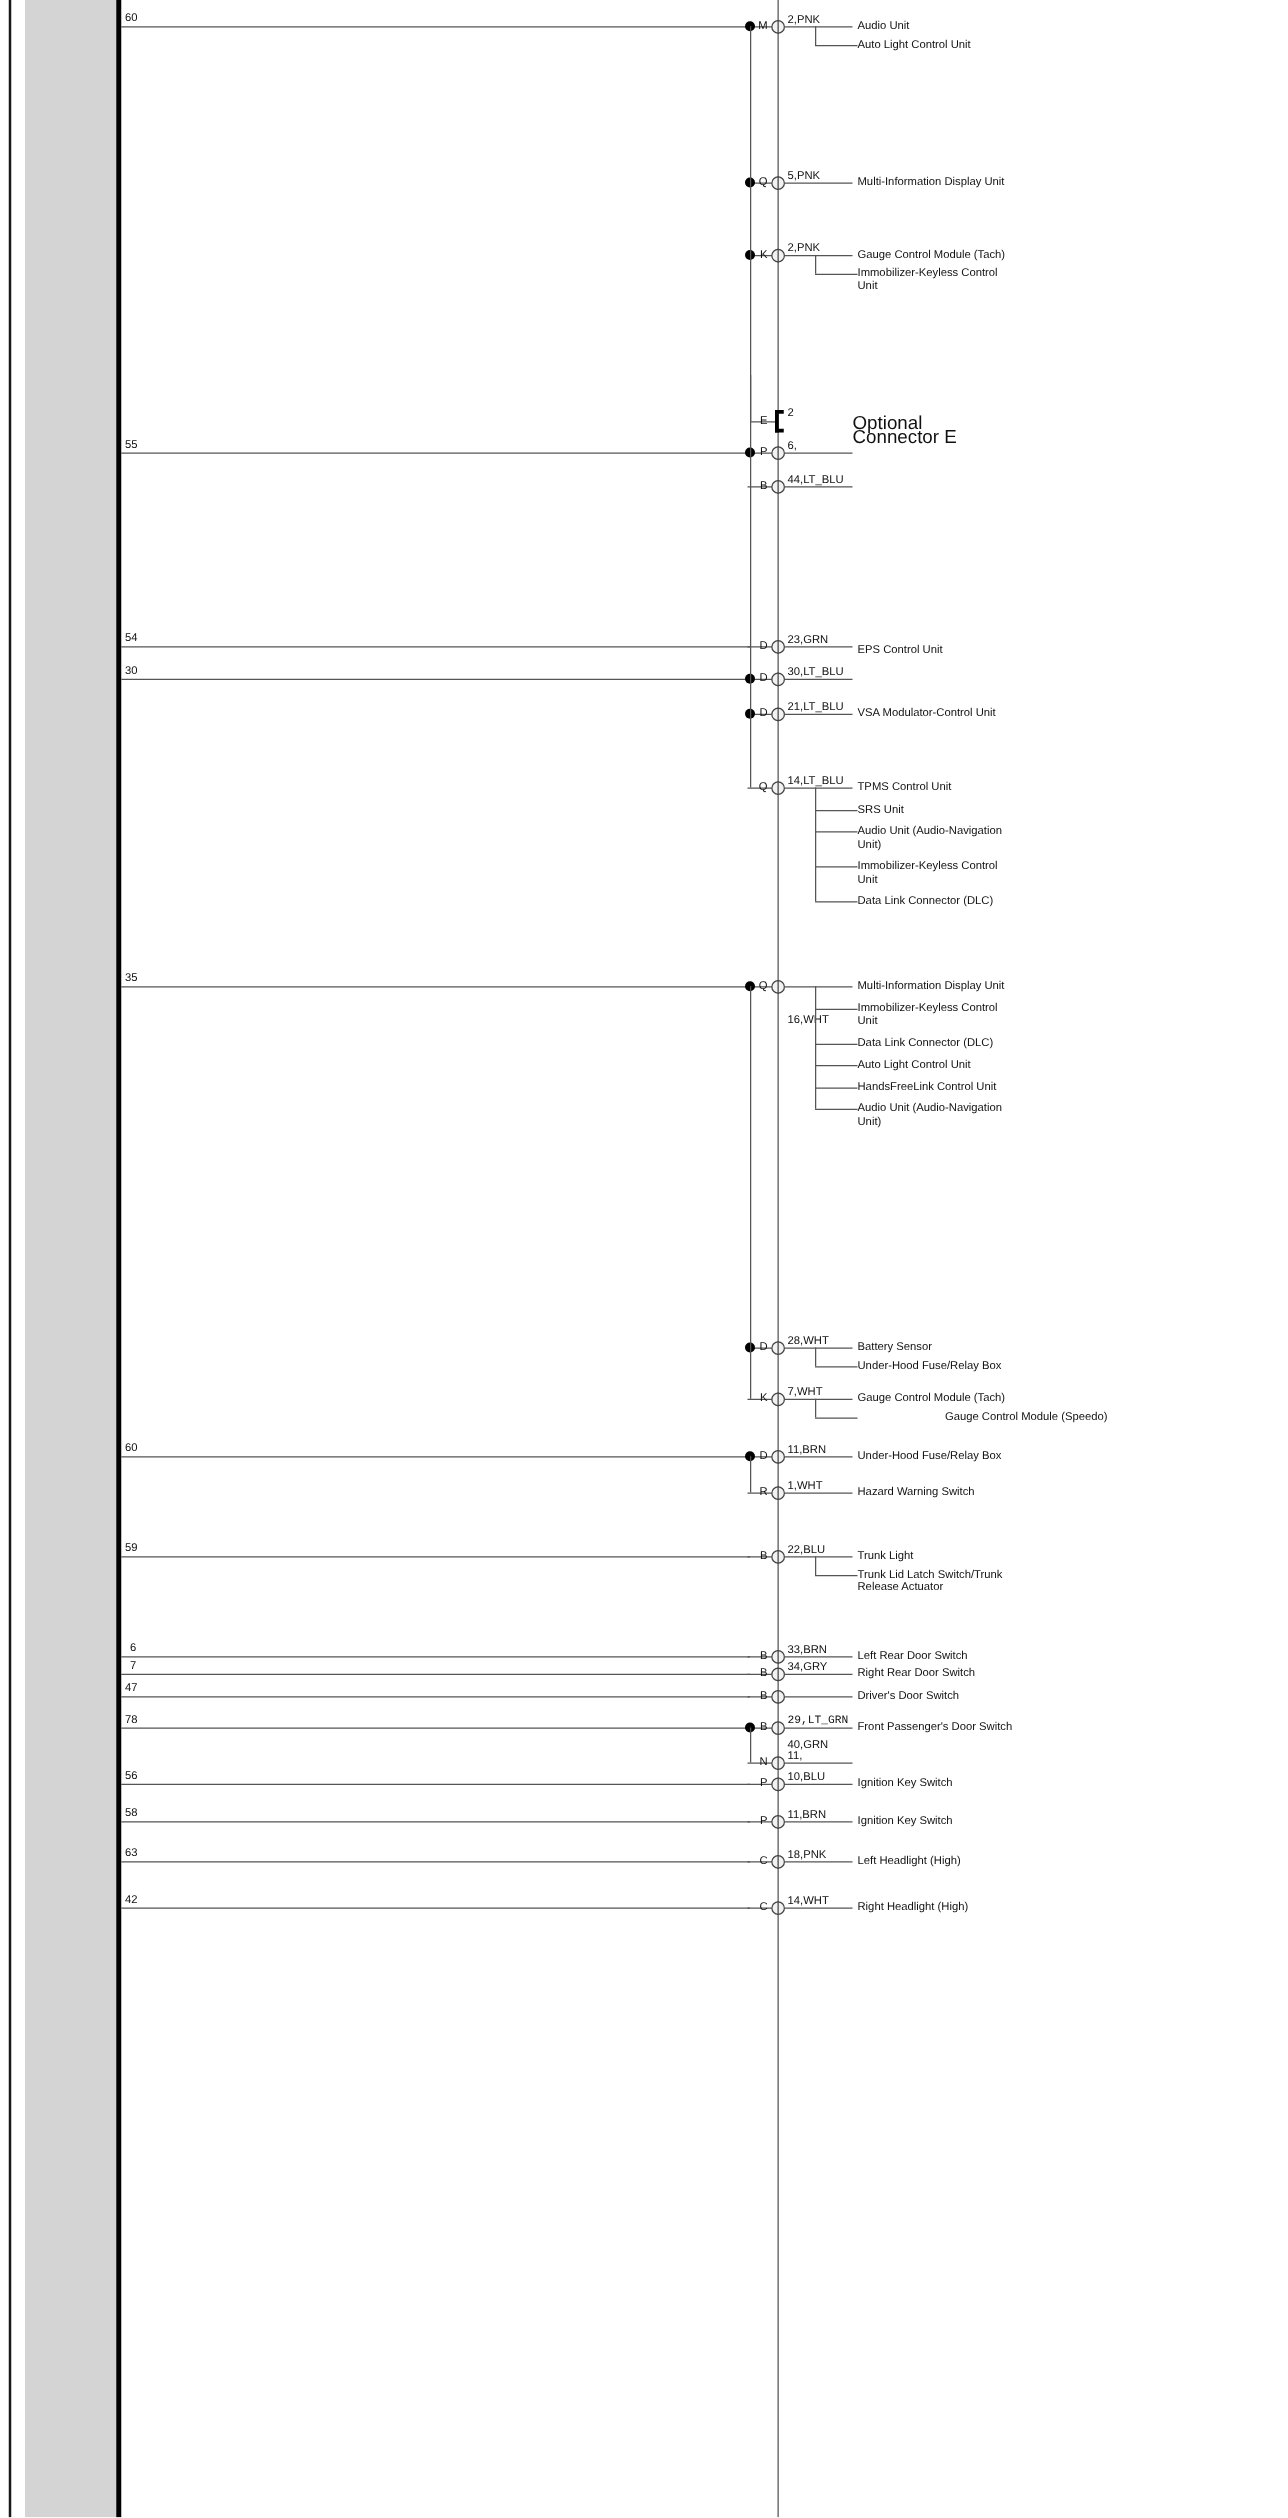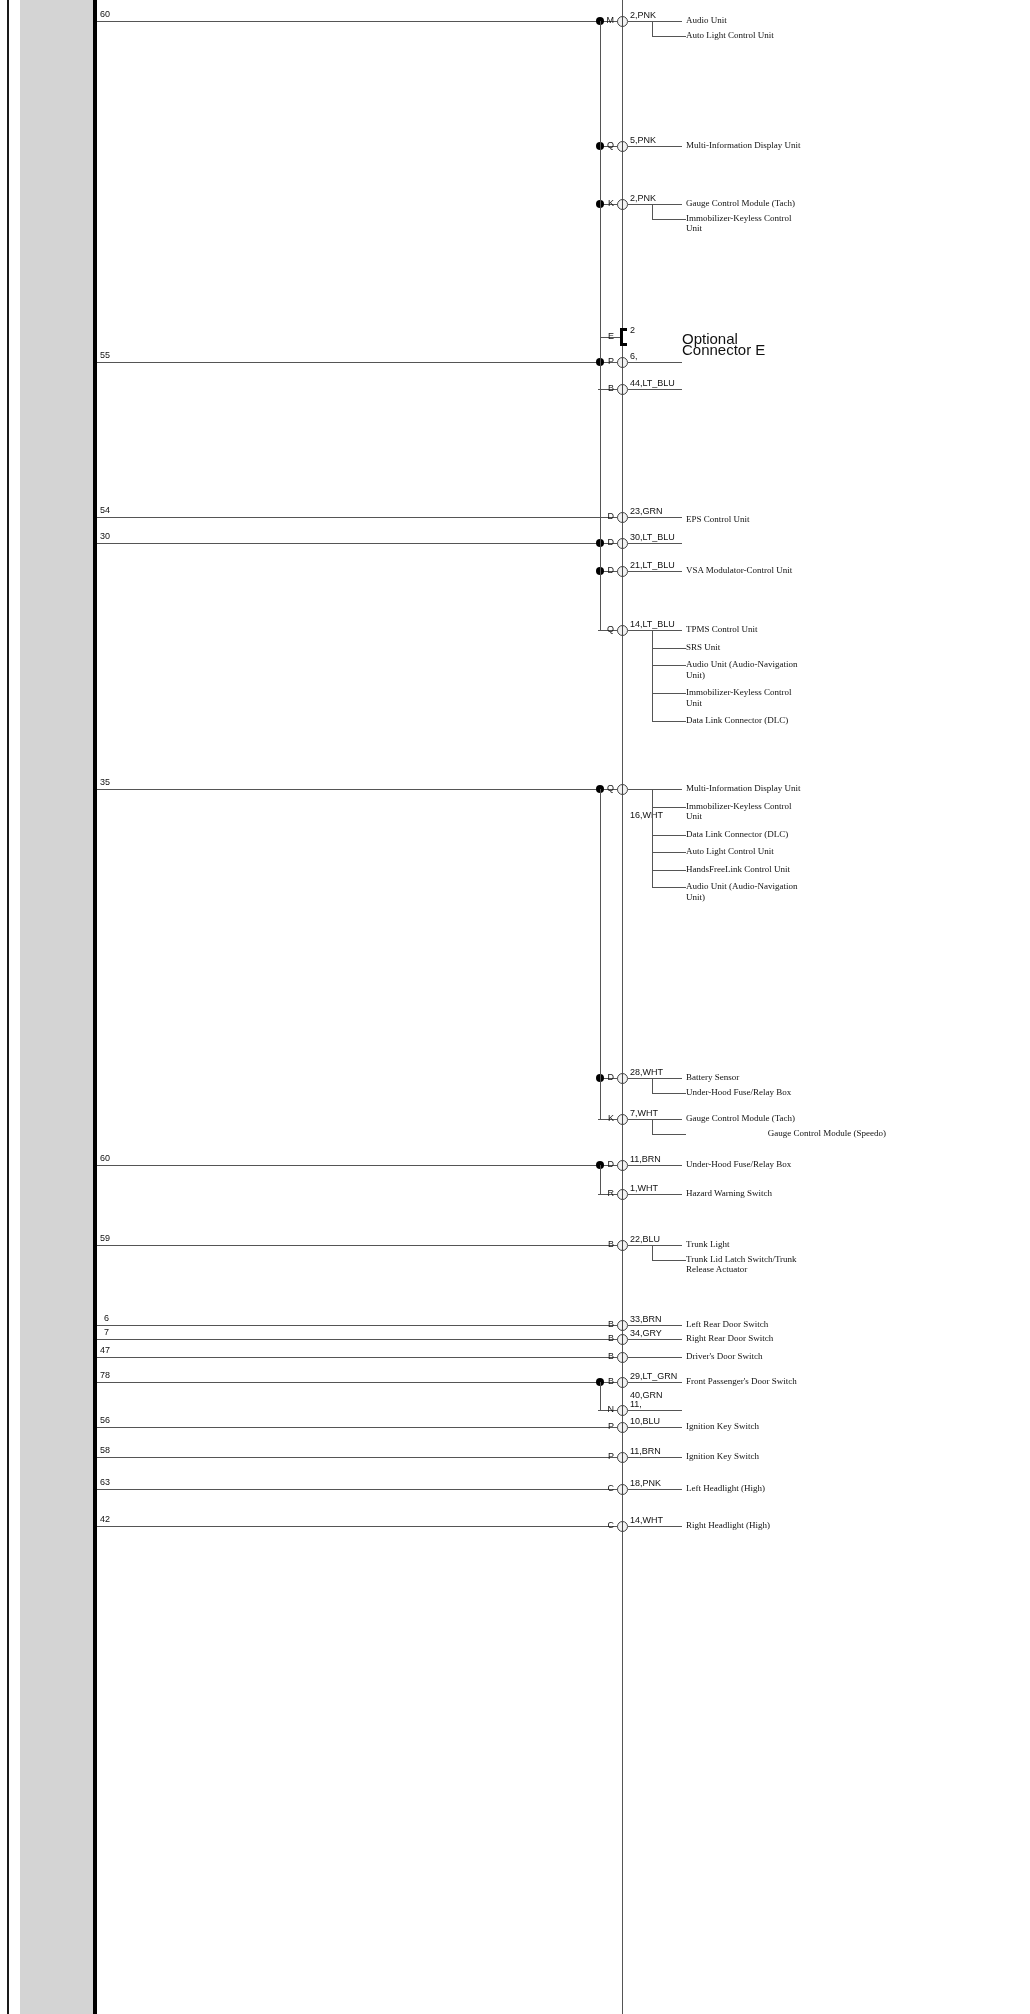--- a/index.html
+++ b/index.html
@@ -48,21 +48,20 @@
     white-space:nowrap;
   }
   
   .dest{
     position:absolute;
     font-size:9px;
     color:#111;
     line-height:10.5px;
     white-space:pre-line;
     width:200px;
-    font-family:Liberation Serif, serif;
   }
   
   .conn{
     position:absolute;
     width:11px;height:11px;
     border:1px solid #444;
     border-radius:50%;
     background:#f2f2f2;
     box-sizing:border-box;
   }
@@ -269,21 +268,21 @@
       <div class="conn" style="left: 617px; top: 1352px;"></div>
       <div class="term" style="left: 600px; top: 1351px; width: 14px;">B</div>
       <div class="wcode" style="left: 630px; top: 1346px; margin-top: 44px;">40,GRN</div>
       <div class="hline" style="left: 628px; top: 1357px; width: 54px;"></div>
       <div class="dest" style="left: 686px; top: 1351px;">Driver's Door Switch</div>
       <div class="hline" style="left: 97px; top: 1382px; width: 503px;"></div>
       <div class="hline" style="left: 598px; top: 1382px; width: 24px;"></div>
       <div class="dot" style="left: 596px; top: 1378px;"></div>
       <div class="conn" style="left: 617px; top: 1377px;"></div>
       <div class="term" style="left: 600px; top: 1376px; width: 14px;">B</div>
-      <div class="wcode" style="left: 630px; top: 1371px;">29,LT_GRN</div>
+      <div class="wcode" style="left: 630px; top: 1371px; font-family: Liberation Mono, monospace;">29,LT_GRN</div>
       <div class="hline" style="left: 628px; top: 1382px; width: 54px;"></div>
       <div class="dest" style="left: 686px; top: 1376px;">Front Passenger's Door Switch</div>
       <div class="hline" style="left: 598px; top: 1410px; width: 24px;"></div>
       <div class="conn" style="left: 617px; top: 1405px;"></div>
       <div class="term" style="left: 600px; top: 1404px; width: 14px;">N</div>
       <div class="wcode" style="left: 630px; top: 1399px;">11,</div>
       <div class="hline" style="left: 628px; top: 1410px; width: 54px;"></div>
       <div class="hline" style="left: 97px; top: 1427px; width: 503px;"></div>
       <div class="hline" style="left: 598px; top: 1427px; width: 24px;"></div>
       <div class="conn" style="left: 617px; top: 1422px;"></div>

